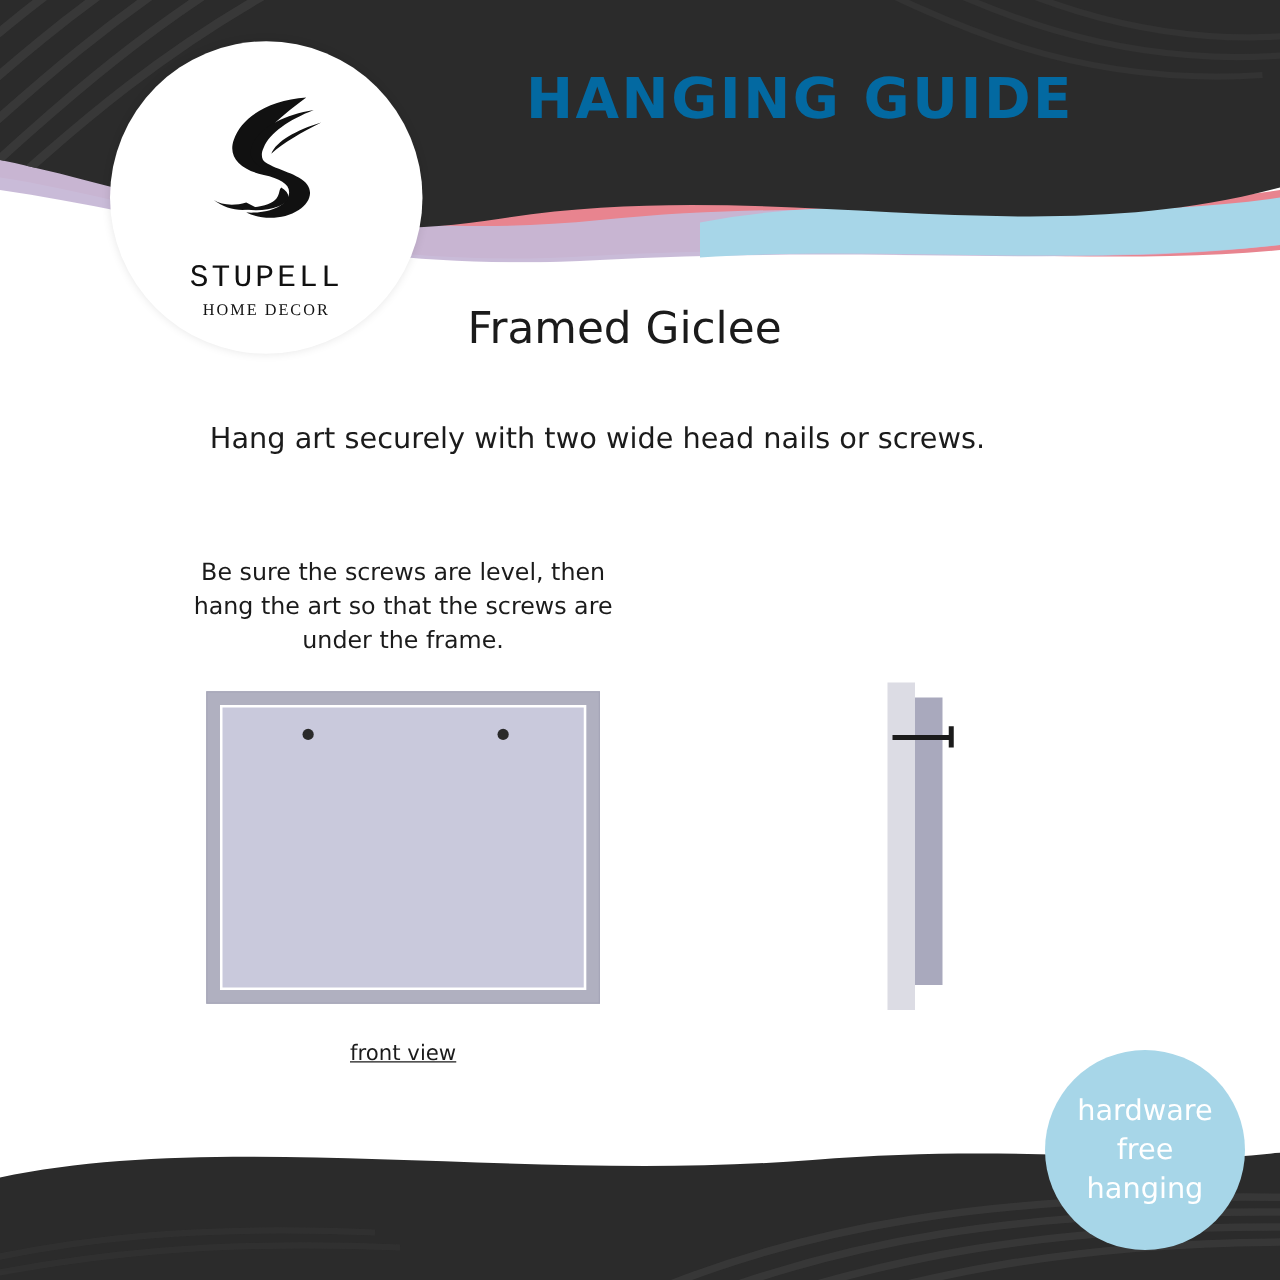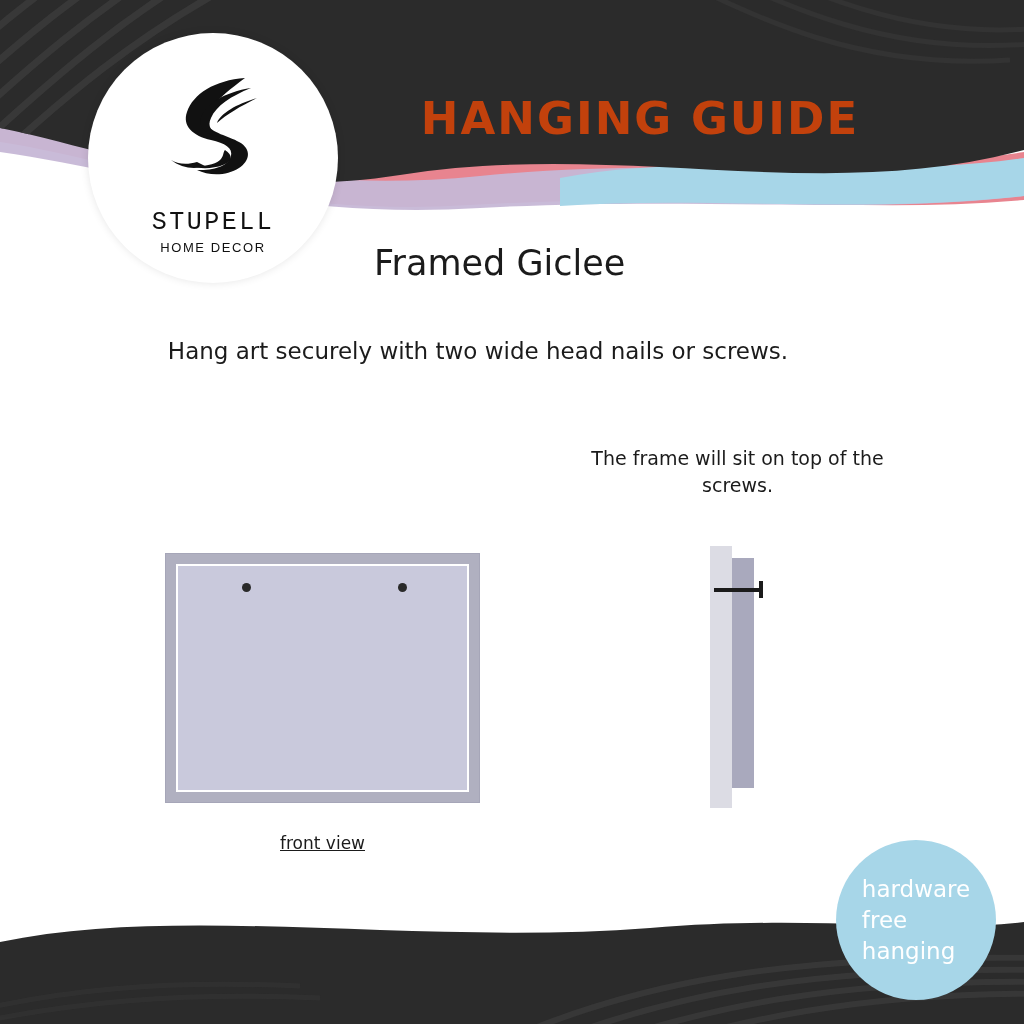--- a/index.html
+++ b/index.html
@@ -24,26 +24,25 @@
     overflow: hidden;
   }
   .top-banner svg { display: block; }
 
   .banner-title {
     position: absolute;
     top: 52px;
     left: 360px;
     width: 560px;
     text-align: center;
-    color: #c2410c;
+    color: #0369a1;
     font-size: 45px;
     font-weight: bold;
     letter-spacing: 2px;
     font-family: "DejaVu Sans", sans-serif;
-    margin-top: 40px;
   }
 
   
   .bottom-banner {
     position: absolute;
     bottom: 0; left: 0;
     width: 1024px; height: 130px;
     overflow: hidden;
   }
 
@@ -72,21 +71,21 @@
     color: #111;
     font-family: Liberation Mono, monospace;
   }
   .logo-sub {
     position: absolute;
     top: 207px; left: 0; right: 0;
     text-align: center;
     font-size: 13px;
     letter-spacing: 1.6px;
     color: #111;
-    font-family: Liberation Sans, sans-serif;
+    font-family: Liberation Serif, serif;
   }
 
   
   .product-type {
     position: absolute;
     left: 374px; top: 243px;
     font-size: 35px;
     color: #1b1b1b;
     font-family: "DejaVu Sans", sans-serif;
   }
@@ -185,20 +184,21 @@
   .badge {
     position: absolute;
     right: 28px; bottom: 24px;
     width: 160px; height: 160px;
     border-radius: 50%;
     background: #a7d6e8;
     display: flex; align-items: center; justify-content: center;
     z-index: 6;
   }
   .badge-text {
+    text-align: center;
     color: #ffffff;
     font-size: 23px;
     line-height: 31px;
     font-family: "DejaVu Sans", sans-serif;
   }
 </style>
 </head>
 <body>
 
 <div id="page">
@@ -249,31 +249,31 @@
       </svg>
     </div>
     <div class="logo-name">STUPELL</div>
     <div class="logo-sub">HOME DECOR</div>
   </div>
 
   <div class="product-type">Framed Giclee</div>
 
   <div class="main-instruction">Hang art securely with two wide head nails or screws.</div>
 
+  <div class="col col-left">
+    <div class="col-caption">Be sure the screws are level, then hang the art so that the screws are under the frame.</div>
+  </div>
 
   <div class="front-diagram">
     <div class="front-inner"></div>
     <div class="screw-dot left"></div>
     <div class="screw-dot right"></div>
   </div>
   <div class="view-label front">front view</div>
 
-  <div class="col col-right">
-    <div class="col-caption">The frame will sit on top of the screws.</div>
-  </div>
 
   <div class="side-diagram">
     <div class="wall-strip"></div>
     <div class="frame-strip"></div>
     <div class="screw-side"></div>
     <div class="screw-head"></div>
   </div>
 
   <div class="badge">
     <div class="badge-text">

